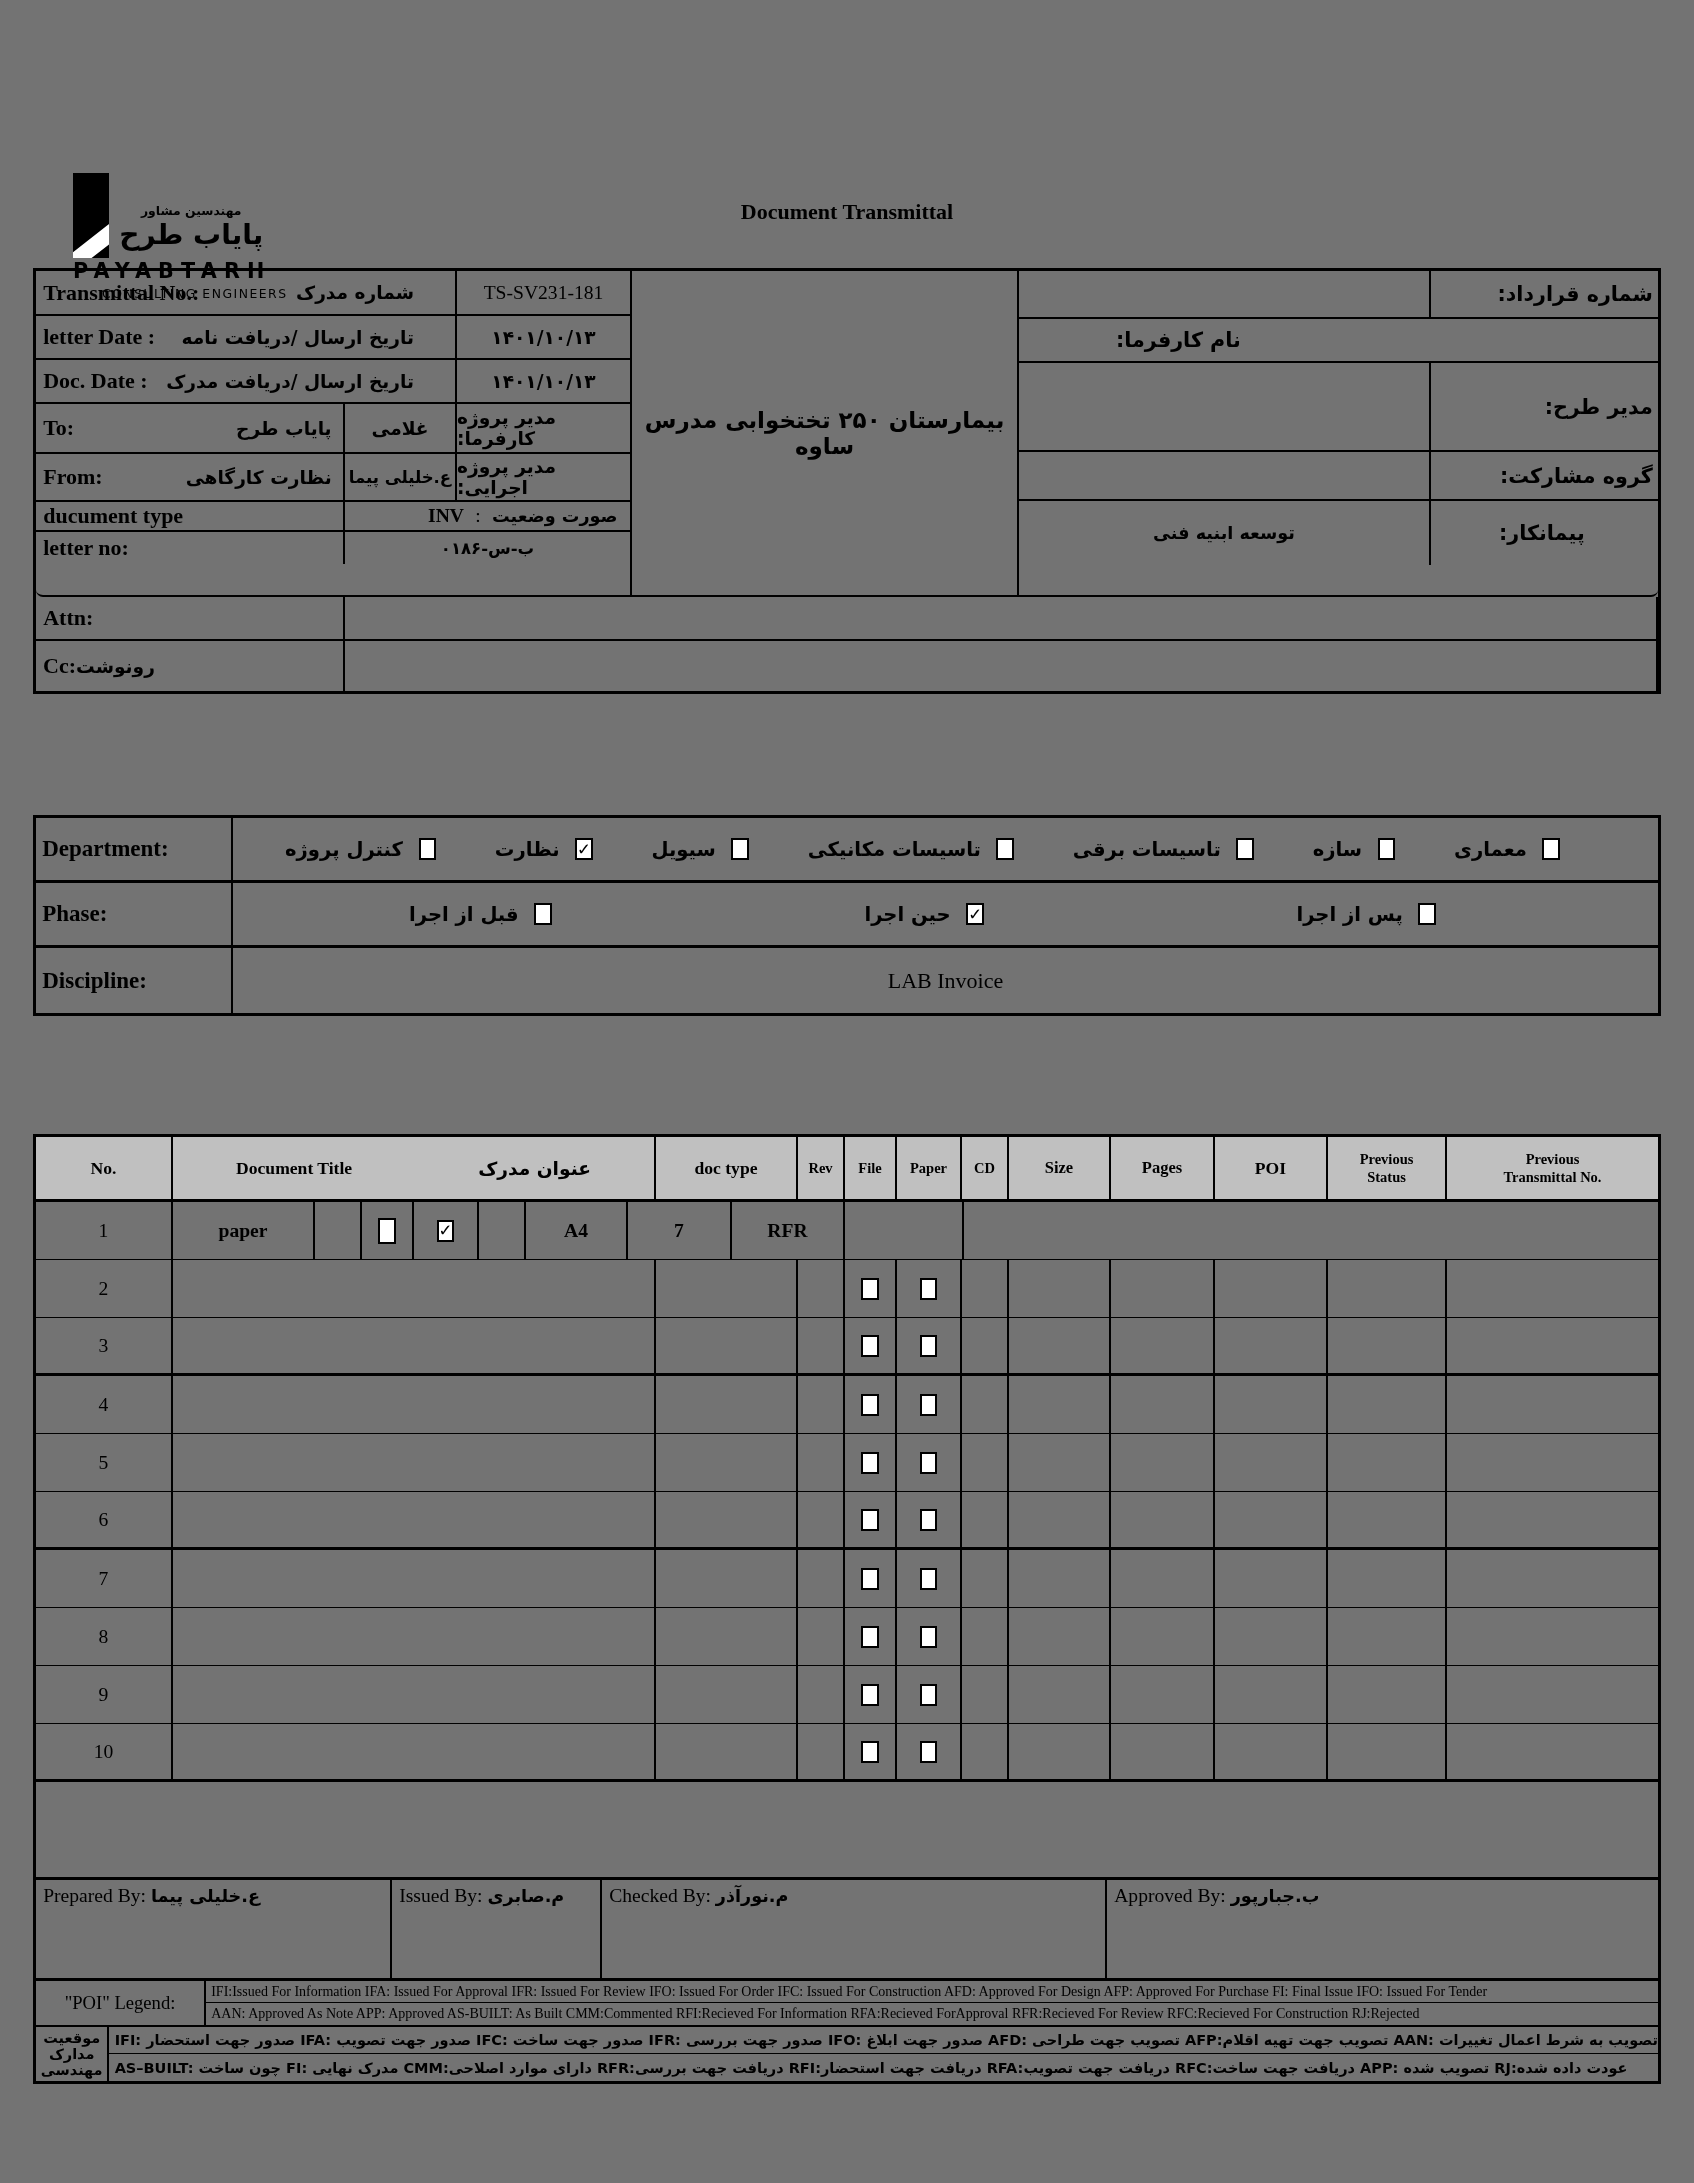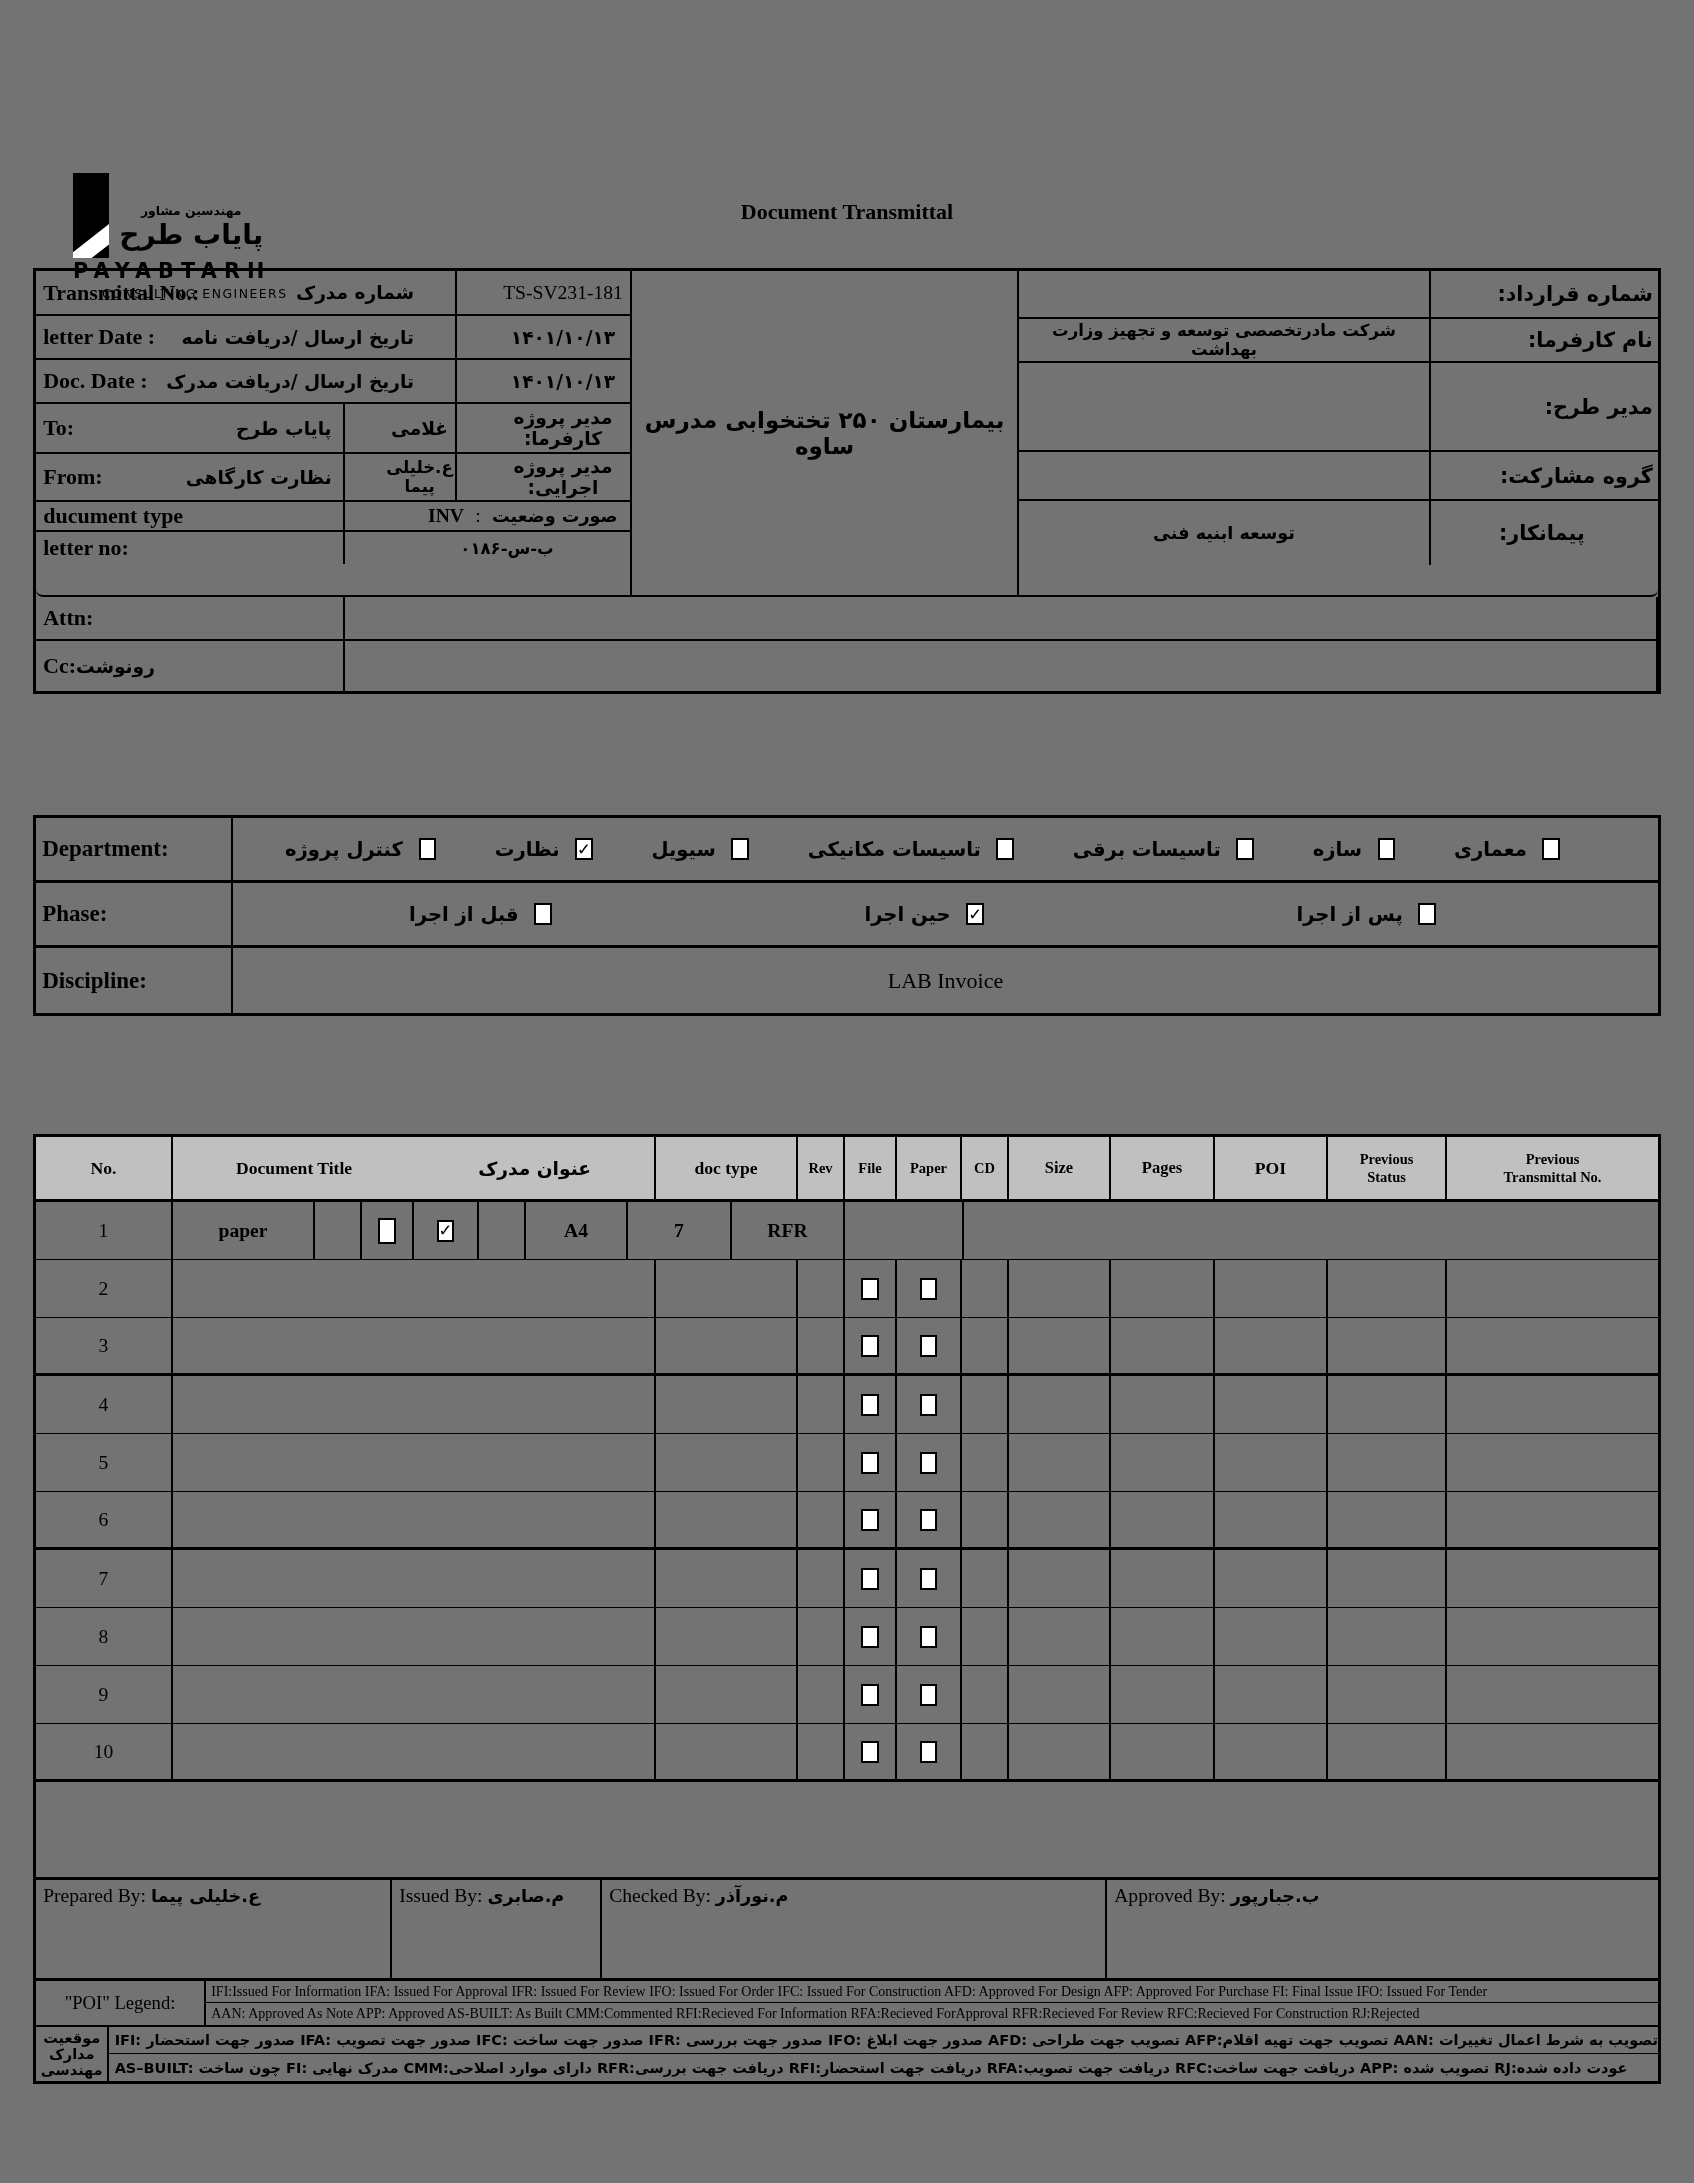--- a/index.html
+++ b/index.html
@@ -32,21 +32,21 @@
   .hleft { width:596px; border-right:2.1px solid #000; display:flex; flex-direction:column; }
   .hrow { display:flex; border-bottom:2.1px solid #000; }
   .hleft .hrow:last-child { border-bottom:none; }
   .hc { border-right:2.1px solid #000; display:flex; align-items:center; }
   .hrow .hc:last-child { border-right:none; }
   .lab-en { font-weight:bold; font-size:22px; white-space:nowrap; }
   .lab-fa { font-size:18.6px; }
   .val { font-size:19.6px; }
   .jbetween { justify-content:space-between; padding:0 41px 0 7.2px; }
   .jbetween2 { justify-content:space-between; padding:0 11.4px 0 7.2px; }
-  .center { justify-content:center; text-align:center;padding-left:39px; }
+  .center { justify-content:center; text-align:left; }
   .w815 { width:421px; } .w598 { width:309px; } .w217 { width:112px; } .w338 { flex:1; } .w555 { flex:1; }
   .hmid { width:387px; border-right:2.1px solid #000; display:flex; align-items:center; justify-content:center; text-align:center; }
   .hmid .fa { font-size:23px; }
   .hright { flex:1; display:flex; flex-direction:column; }
   .hright .hrow:last-child { border-bottom:none; }
   .hrv { flex:1; border-right:2.1px solid #000; display:flex; align-items:center; justify-content:center; text-align:center; }
   .hrl { width:227px; display:flex; align-items:center; justify-content:flex-end; padding-right:5.2px; }
   .hrl .fa { font-size:20.7px; }
   .hbot { display:flex; border-bottom:2.1px solid #000; }
   .hbot:last-child { border-bottom:none; }
@@ -207,23 +207,20 @@
         </div>
 
         <div class="hright">
           <div class="hrow" style="height:48px;">
             <div class="hrv"></div>
             <div class="hrl">
                 <span class="fa" dir="rtl">شماره قرارداد:</span>
               </div>
           </div>
           <div class="hrow" style="height:44px;">
-            <div class="hrv">
-                <span class="fa" style="font-size:16.5px;" dir="rtl">شرکت مادرتخصصی توسعه و تجهیز وزارت بهداشت</span>
-              </div>
             <div class="hrl">
                 <span class="fa" dir="rtl">نام کارفرما:</span>
               </div>
           </div>
           <div class="hrow" style="height:89px;">
             <div class="hrv"></div>
             <div class="hrl">
                 <span class="fa" dir="rtl">مدیر طرح:</span>
               </div>
           </div>

